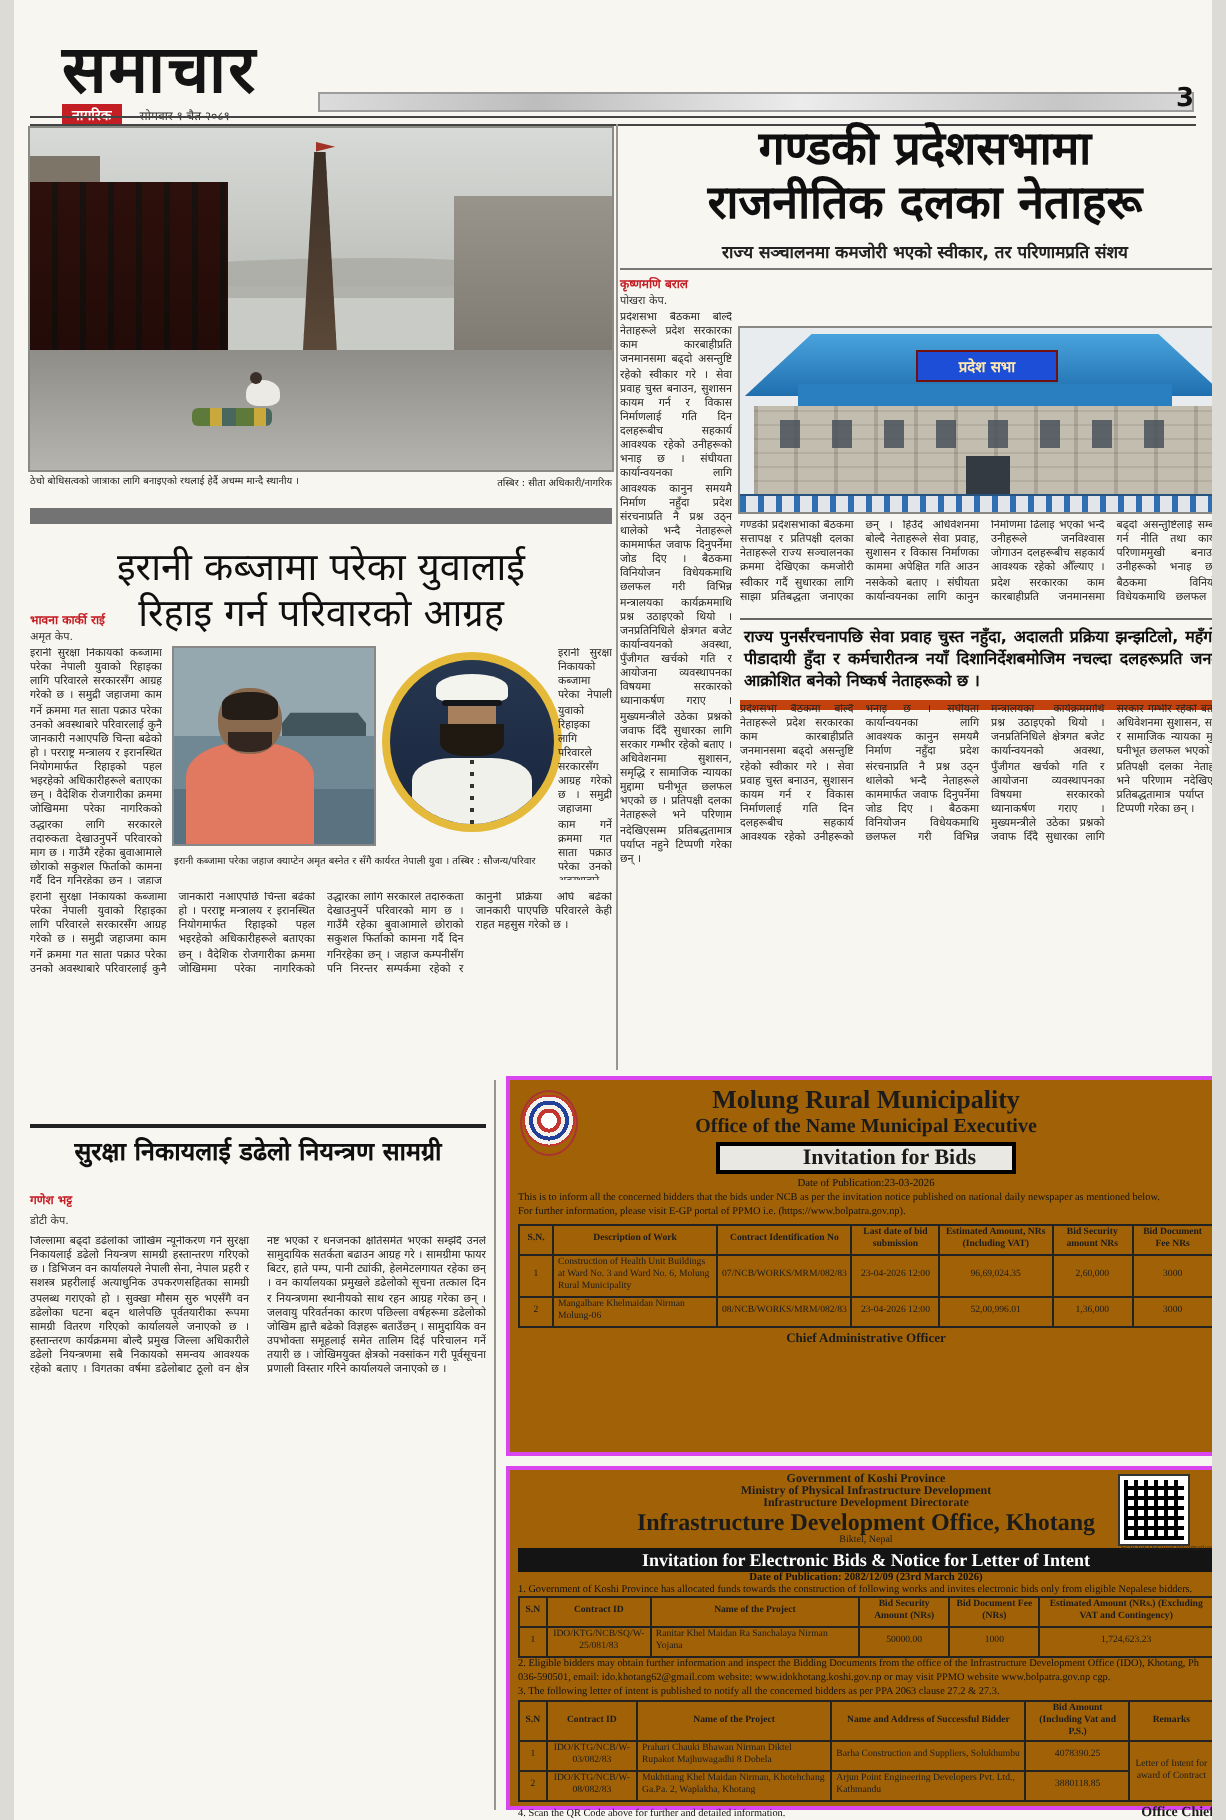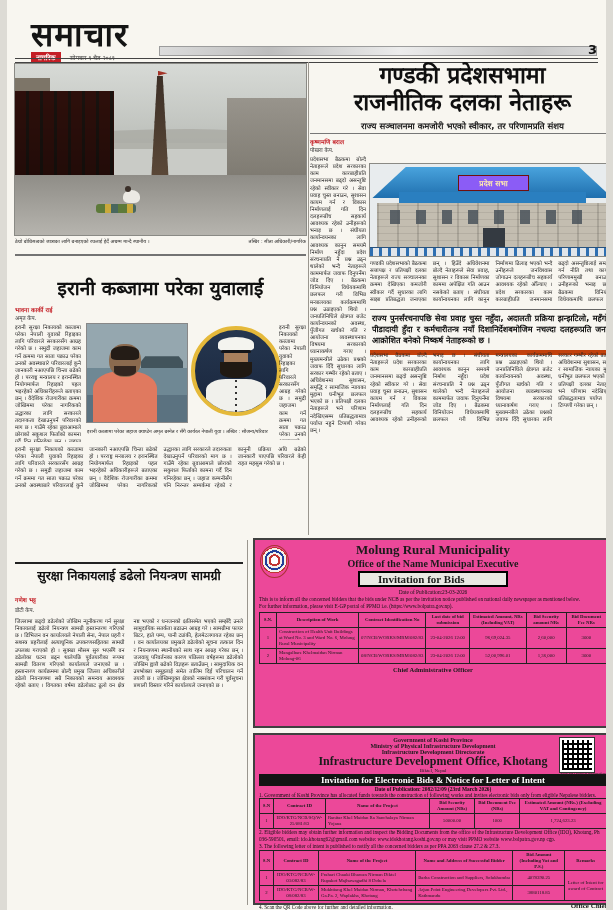--- a/index.html
+++ b/index.html
@@ -44,59 +44,59 @@
   .credit{font-size:4.9px;color:#222;}
   
   .h-lead{font-size:23px;font-weight:bold;text-align:center;line-height:1.18;color:#0f0f0f;}
   .subhead{font-size:8.5px;font-weight:bold;text-align:center;color:#222;padding:2px 0;border-bottom:1px solid #777;}
   .byline-name{font-size:6px;font-weight:bold;}
   .byline-place{font-size:5.5px;color:#333;}
   .gp-photo{overflow:hidden;background:#e8ecee;outline:1px solid #8a8a85;}
   .gp-roof{position:absolute;left:1%;right:1%;top:3%;height:34%;background:linear-gradient(180deg,#49a3dd,#1f6fae);
       clip-path:polygon(0 100%,14% 0,86% 0,100% 100%);}
   .gp-roof2{position:absolute;left:12%;right:12%;top:30%;height:12%;background:#2a7fc0;}
-  .gp-sign{position:absolute;top:12%;left:36%;width:28%;height:15%;background:#8b5cf6;border:1px solid #70100f;
+  .gp-sign{position:absolute;top:12%;left:36%;width:28%;height:15%;background:#1d4ed8;border:1px solid #70100f;
       color:#ffe9b0;font-size:7.5px;font-weight:bold;display:flex;align-items:center;justify-content:center;}
   .gp-facade{position:absolute;top:42%;left:3%;right:3%;bottom:9%;background:#c3bdb0;
       background-image:repeating-linear-gradient(90deg,rgba(0,0,0,.13) 0 2px,transparent 2px 20px),
                        repeating-linear-gradient(0deg,rgba(0,0,0,.08) 0 1px,transparent 1px 7px);}
   .gp-windows{position:absolute;top:50%;left:8%;right:8%;height:15%;
       background:repeating-linear-gradient(90deg,#49525a 0 10px,transparent 10px 26px);opacity:.85;}
   .gp-door{position:absolute;bottom:9%;left:46%;width:9%;height:22%;background:#343a41;}
   .gp-fence{position:absolute;bottom:0;left:0;right:0;height:9%;border-top:1px solid #28527e;
       background:repeating-linear-gradient(90deg,#2f6fb1 0 3px,#e2e6ea 3px 9px);}
   .pullquote{font-size:8px;font-weight:bold;line-height:1.4;text-align:justify;color:#101010;
       border-top:1px solid #666;border-bottom:5px solid #c2410c;padding:3px 2px;}
   
-  .h-iran{font-size:19px;font-weight:bold;text-align:center;line-height:1.2;color:#0f0f0f;border-top:2px solid #737373;padding-top:21px;}
+  .h-iran{font-size:19px;font-weight:normal;text-align:center;line-height:1.2;color:#0f0f0f;border-top:8px solid #737373;padding-top:11px;}
   .iran-left{position:absolute;left:0;top:0;width:100px;height:98px;overflow:hidden;outline:1px solid #888;
       background:linear-gradient(180deg,#95a7af 0 45%,#6f8894 45% 72%,#5b7280 72%);}
   .ship{position:absolute;top:33%;right:4%;width:42%;height:12%;background:#34454e;opacity:.85;
       clip-path:polygon(0 45%,10% 0,90% 0,100% 45%,100% 100%,0 100%);}
   .man-torso{position:absolute;bottom:0;left:6%;width:64%;height:52%;background:#e0795f;border-radius:45% 45% 6% 6%/34% 34% 0 0;}
   .man-head{position:absolute;bottom:46%;left:22%;width:32%;height:34%;background:#8a6a4f;border-radius:46%;}
   .man-head::before{content:"";position:absolute;top:8%;left:6%;right:6%;height:40%;background:#241c16;border-radius:45% 45% 20% 20%;}
   .man-head::after{content:"";position:absolute;bottom:2%;left:16%;right:16%;height:30%;background:#332620;border-radius:0 0 45% 45%;}
   .iran-right{position:absolute;left:104px;top:2px;width:82px;height:82px;border-radius:50%;
       border:4px solid #e5b93a;overflow:hidden;background:linear-gradient(180deg,#26374f,#18253d);}
   .cap-hat{position:absolute;top:9%;left:28%;width:44%;height:17%;background:#f4f4ef;border-radius:55% 55% 25% 25%;}
   .cap-hat::after{content:"";position:absolute;bottom:-2px;left:8%;right:8%;height:3px;background:#15161a;border-radius:2px;}
   .cap-face{position:absolute;top:27%;left:35%;width:30%;height:20%;background:#a9805d;}
   .cap-beard{position:absolute;top:39%;left:31%;width:38%;height:19%;background:#201912;border-radius:0 0 42% 42%;}
   .cap-uniform{position:absolute;bottom:0;left:14%;width:72%;height:40%;background:#f1f1ec;border-radius:34% 34% 0 0;}
   .cap-uniform::before{content:"";position:absolute;top:0;left:48%;width:4%;height:100%;background:repeating-linear-gradient(0deg,#333 0 2px,transparent 2px 6px);}
   
   .h-sec{font-size:12.5px;font-weight:bold;text-align:center;color:#0f0f0f;border-top:2px solid #222;padding-top:3px;}
   
-  .notice{background:#ec4899;border:2px solid #404040;font-family:"Liberation Serif",serif;}
+  .notice{background:#a16207;border:2px solid #d946ef;font-family:"Liberation Serif",serif;}
   .n-title1{font-size:13px;font-weight:bold;text-align:center;line-height:1.15;}
   .n-title2{font-size:10px;font-weight:bold;text-align:center;line-height:1.15;}
   .n-title3{font-size:7px;font-weight:bold;text-align:center;}
   .invite-box{display:block;width:110px;margin:2px auto;border:2px solid #000;background:#e9e8e3;
-      font-size:11px;font-weight:bold;text-align:left;padding:0 18px;}
+      font-size:11px;font-weight:bold;text-align:right;padding:0 18px;}
   .n-small{font-size:5.2px;line-height:1.3;text-align:left;color:#111;}
   .n-center{font-size:5.4px;text-align:center;color:#111;}
   .ntable{width:100%;border-collapse:collapse;}
   .ntable th,.ntable td{border:1px solid #222;padding:1px 2px;font-size:4.8px;line-height:1.25;
       font-family:"Liberation Serif",serif;vertical-align:middle;}
   .ntable th{font-weight:bold;text-align:center;}
   .ntable td{text-align:center;}
   .ntable td.l{text-align:left;}
   .signoff{font-size:6.5px;font-weight:bold;text-align:center;}
   .m-logo{width:27px;height:31px;border-radius:50%;border:1px solid #a33;
@@ -161,20 +161,21 @@
       <div class="gp-fence"></div>
     </div>
     <div class="abs colt cols4 dev" style="left:60px;top:198px;width:245px;height:46px;">गण्डकी प्रदेशसभाको बैठकमा सत्तापक्ष र प्रतिपक्षी दलका नेताहरूले राज्य सञ्चालनका क्रममा देखिएका कमजोरी स्वीकार गर्दै सुधारका लागि साझा प्रतिबद्धता जनाएका छन् । हिउँदे अधिवेशनमा बोल्दै नेताहरूले सेवा प्रवाह, सुशासन र विकास निर्माणका काममा अपेक्षित गति आउन नसकेको बताए । संघीयता कार्यान्वयनका लागि कानुन निर्माणमा ढिलाइ भएको भन्दै उनीहरूले जनविश्वास जोगाउन दलहरूबीच सहकार्य आवश्यक रहेको औँल्याए । प्रदेश सरकारका काम कारबाहीप्रति जनमानसमा बढ्दो असन्तुष्टिलाई सम्बोधन गर्न नीति तथा कार्यक्रम परिणाममुखी बनाउनुपर्ने उनीहरूको भनाइ छ । बैठकमा विनियोजन विधेयकमाथि छलफल गरी विभिन्न मन्त्रालयका कार्यक्रममाथि प्रश्न उठाइएको थियो । नेताहरूले प्रदेश संरचनाप्रति नै प्रश्न उठ्न थालेकाले काममार्फत जवाफ दिनुपर्ने बताए ।</div>
     <div class="abs pullquote dev" style="left:60px;top:247px;width:243px;">राज्य पुनर्संरचनापछि सेवा प्रवाह चुस्त नहुँदा, अदालती प्रक्रिया झन्झटिलो, महँगो र पीडादायी हुँदा र कर्मचारीतन्त्र नयाँ दिशानिर्देशबमोजिम नचल्दा दलहरूप्रति जनमत आक्रोशित बनेको निष्कर्ष नेताहरूको छ ।</div>
     <div class="abs colt cols4 dev" style="left:60px;top:290px;width:245px;height:183px;">प्रदेशसभा बैठकमा बोल्दै नेताहरूले प्रदेश सरकारका काम कारबाहीप्रति जनमानसमा बढ्दो असन्तुष्टि रहेको स्वीकार गरे । सेवा प्रवाह चुस्त बनाउन, सुशासन कायम गर्न र विकास निर्माणलाई गति दिन दलहरूबीच सहकार्य आवश्यक रहेको उनीहरूको भनाइ छ । संघीयता कार्यान्वयनका लागि आवश्यक कानुन समयमै निर्माण नहुँदा प्रदेश संरचनाप्रति नै प्रश्न उठ्न थालेको भन्दै नेताहरूले काममार्फत जवाफ दिनुपर्नेमा जोड दिए । बैठकमा विनियोजन विधेयकमाथि छलफल गरी विभिन्न मन्त्रालयका कार्यक्रममाथि प्रश्न उठाइएको थियो । जनप्रतिनिधिले क्षेत्रगत बजेट कार्यान्वयनको अवस्था, पुँजीगत खर्चको गति र आयोजना व्यवस्थापनका विषयमा सरकारको ध्यानाकर्षण गराए । मुख्यमन्त्रीले उठेका प्रश्नको जवाफ दिँदै सुधारका लागि सरकार गम्भीर रहेको बताए । अधिवेशनमा सुशासन, समृद्धि र सामाजिक न्यायका मुद्दामा घनीभूत छलफल भएको छ । प्रतिपक्षी दलका नेताहरूले भने परिणाम नदेखिएसम्म प्रतिबद्धतामात्र पर्याप्त नहुने टिप्पणी गरेका छन् ।</div>
   </div>
 
   <div class="abs" style="left:8px;top:254px;width:291px;height:282px;">
     <div class="h-iran dev">
       <div>इरानी कब्जामा परेका युवालाई</div>
+      <div>रिहाइ गर्न परिवारको आग्रह</div>
     </div>
     <div class="abs" style="left:0;top:52px;">
       <div class="byline-name red dev">भावना कार्की राई</div>
       <div class="byline-place dev">अमृत केप.</div>
     </div>
     <div class="abs colt dev" style="left:0;top:70px;width:66px;height:118px;">इरानी सुरक्षा निकायको कब्जामा परेका नेपाली युवाको रिहाइका लागि परिवारले सरकारसँग आग्रह गरेको छ । समुद्री जहाजमा काम गर्ने क्रममा गत साता पक्राउ परेका उनको अवस्थाबारे परिवारलाई कुनै जानकारी नआएपछि चिन्ता बढेको हो । परराष्ट्र मन्त्रालय र इरानस्थित नियोगमार्फत रिहाइको पहल भइरहेको अधिकारीहरूले बताएका छन् । वैदेशिक रोजगारीका क्रममा जोखिममा परेका नागरिकको उद्धारका लागि सरकारले तदारुकता देखाउनुपर्ने परिवारको माग छ । गाउँमै रहेका बुवाआमाले छोराको सकुशल फिर्ताको कामना गर्दै दिन गनिरहेका छन् । जहाज कम्पनीसँग पनि निरन्तर सम्पर्कमा रहेको र कानुनी प्रक्रिया अघि बढेको जानकारी पाएपछि परिवारले केही राहत महसुस गरेको छ ।</div>
     <div class="abs" style="left:72px;top:70px;width:188px;height:100px;">
       <div class="iran-left">
         <div class="ship"></div>
         <div class="man-torso"></div>

